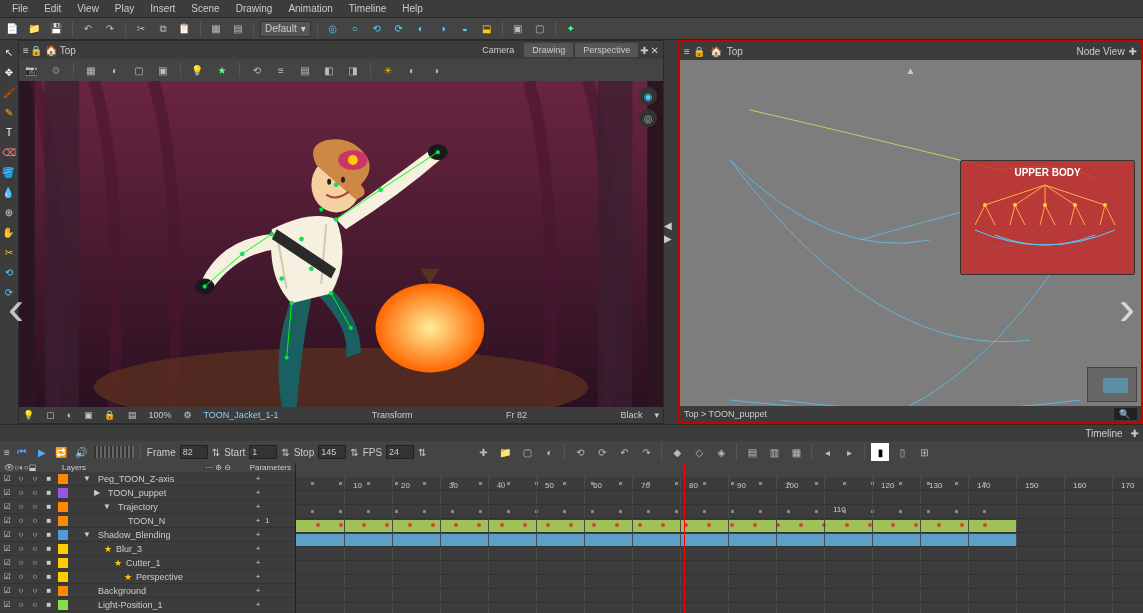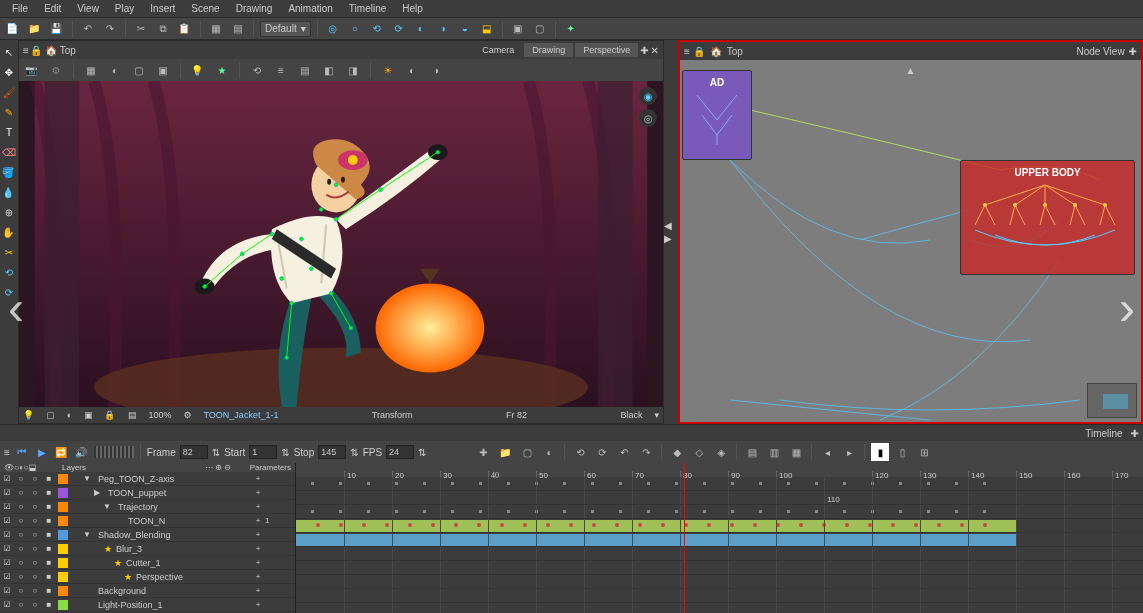--- a/index.html
+++ b/index.html
@@ -41,21 +41,21 @@
 .timeline-body { flex: 1; display: flex; overflow: hidden; }
 .layer-panel { width: 296px; background: #3c3c3c; border-right: 1px solid #222; display: flex; flex-direction: column; }
 .layer-header { height: 14px; background: #444; display: flex; align-items: center; padding: 0 4px; font-size: 8px; }
 .layer-row { height: 14px; display: flex; align-items: center; font-size: 9px; border-bottom: 1px solid #333; }
 .layer-ctrl { width: 14px; height: 14px; display: flex; align-items: center; justify-content: center; font-size: 8px; }
 .layer-color { width: 10px; height: 10px; margin: 0 2px; }
 .layer-name { flex: 1; padding-left: 4px; white-space: nowrap; overflow: hidden; }
 
 .track-panel { flex: 1; background: #3c3c3c; position: relative; overflow: hidden; }
 .ruler { height: 14px; background: #444; position: relative; font-size: 8px; }
-.ruler-tick { position: absolute; top: 8px; border-left: 1px solid #666; padding-left: 2px; height: 10px; }
+.ruler-tick { position: absolute; top: 18px; border-left: 1px solid #666; padding-left: 8px; height: 10px; }
 .track-row { height: 14px; position: relative; border-bottom: 1px solid #333; }
 .track-segment { position: absolute; height: 12px; top: 1px; }
 .playhead { position: absolute; top: 0; bottom: 0; width: 1px; background: #f00; z-index: 10; }
 
 .nav-arrow { position: absolute; top: 50%; transform: translateY(-50%); font-size: 48px; color: rgba(255,255,255,0.7); cursor: pointer; z-index: 100; font-weight: 100; }
 .nav-left { left: 8px; }
 .nav-right { right: 8px; }
 </style>
 </head>
 <body>
@@ -275,26 +275,20 @@
         <span>✚</span>
       </div>
     </div>
     <div class="node-canvas">
       <svg width="100%" height="100%" style="position:absolute">
         <path d="M50,100 Q150,200 250,180 M50,100 Q200,300 350,280 M180,180 Q250,160 290,150 M290,180 Q340,200 380,160 M380,200 Q300,320 200,360 M100,340 Q250,360 400,340 M50,340 Q150,350 250,360" stroke="#55ccff" stroke-width="1" fill="none" opacity="0.7"></path>
         <path d="M70,50 Q200,80 320,110 M320,110 Q380,100 420,120" stroke="#ccff55" stroke-width="1" fill="none" opacity="0.7"></path>
       </svg>
       <div style="position:absolute;top:5px;left:50%;transform:translateX(-50%)">▲</div>
 
-      <div class="node-group" style="left:2px;top:10px;width:70px;height:90px;background:rgba(120,80,200,0.8)">
-        <div class="node-group-title" style="color:#fff">AD</div>
-        <svg width="60" height="60">
-            <path d="M10,5 L30,30 L50,5 M15,25 L30,45 L45,25 M30,45 L30,55" stroke="#88aaff" stroke-width="1" fill="none"></path>
-          </svg>
-      </div>
 
 
 
       <div class="node-group" style="left:280px;top:100px;width:175px;height:115px;background:rgba(200,40,40,0.8)">
         <div class="node-group-title" style="color:#fff">UPPER BODY</div>
         <svg width="165" height="85">
             <g stroke="#ffaa44" stroke-width="1" fill="none">
               <path d="M80,5 L20,25 M80,5 L50,25 M80,5 L80,25 M80,5 L110,25 M80,5 L140,25"></path>
               <path d="M20,25 L10,45 M20,25 L30,45 M50,25 L45,45 M50,25 L60,45 M80,25 L75,45 M80,25 L90,45 M110,25 L105,45 M110,25 L120,45 M140,25 L135,45 M140,25 L150,45"></path>
             </g>
@@ -307,20 +301,25 @@
               <circle cx="140" cy="25" r="2"></circle>
             </g>
           </svg>
       </div>
 
       <div style="position:absolute;bottom:4px;right:4px;width:50px;height:35px;background:#666;border:1px solid #444">
         <svg width="50" height="35">
             <rect x="15" y="10" width="25" height="15" fill="#55aacc" opacity="0.6"></rect>
           </svg>
       </div>
+    </div>
+    <div class="node-footer">
+      <span>Top &gt; TOON_puppet</span>
+      <span style="flex:1"></span>
+      <span style="background:#222;padding:1px 6px">🔍</span>
     </div>
   </div>
 </div>
 
 <div class="timeline-panel">
   <div class="timeline-header">
     <span>Timeline</span>
     <span style="margin-left:8px">✚</span>
   </div>
   <div class="timeline-toolbar">

